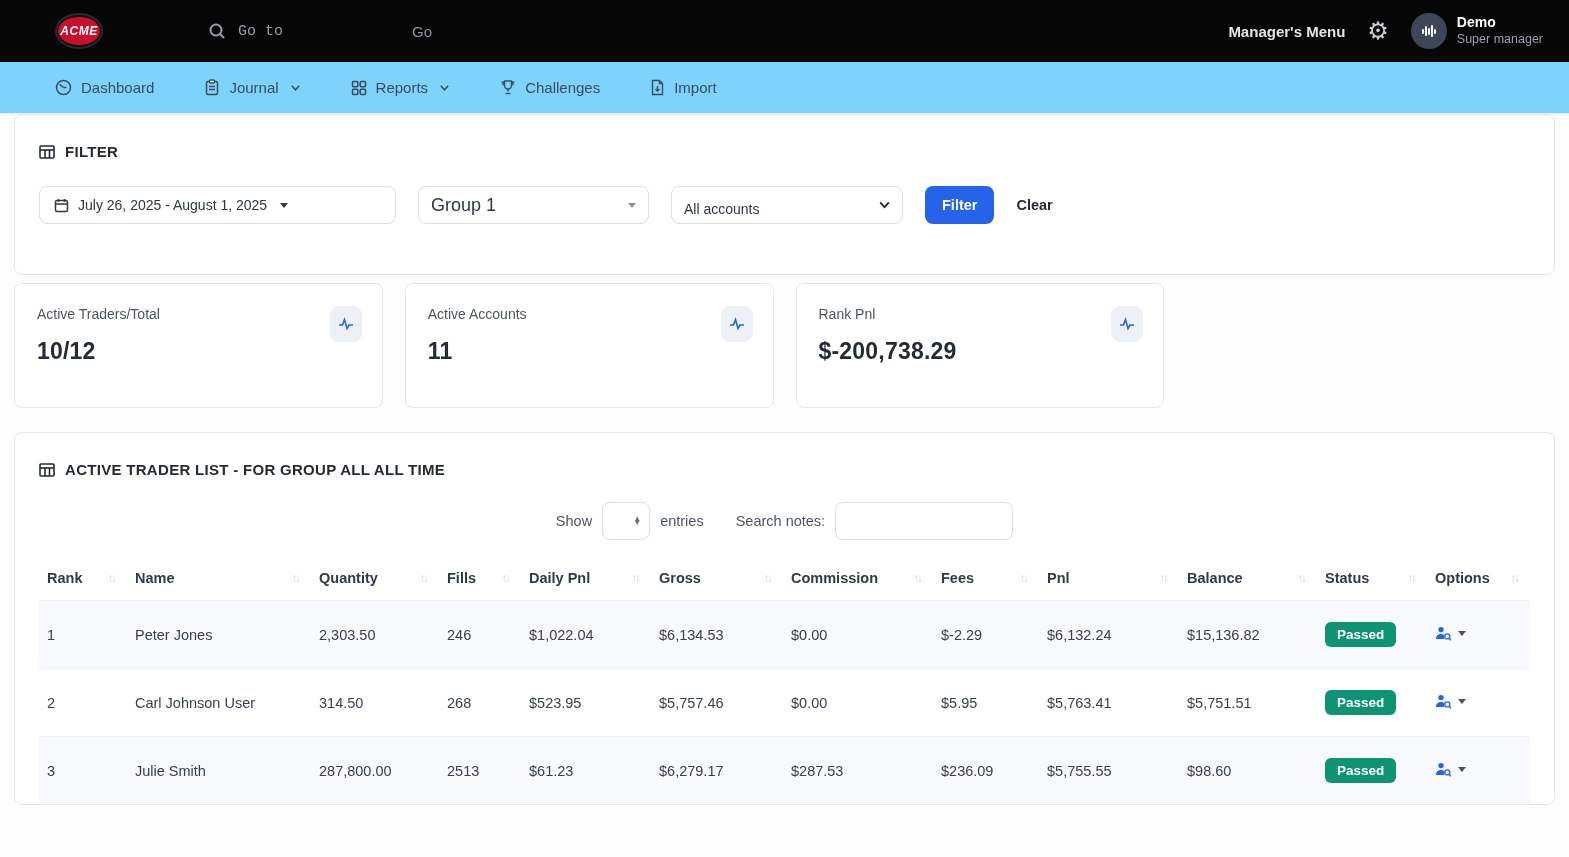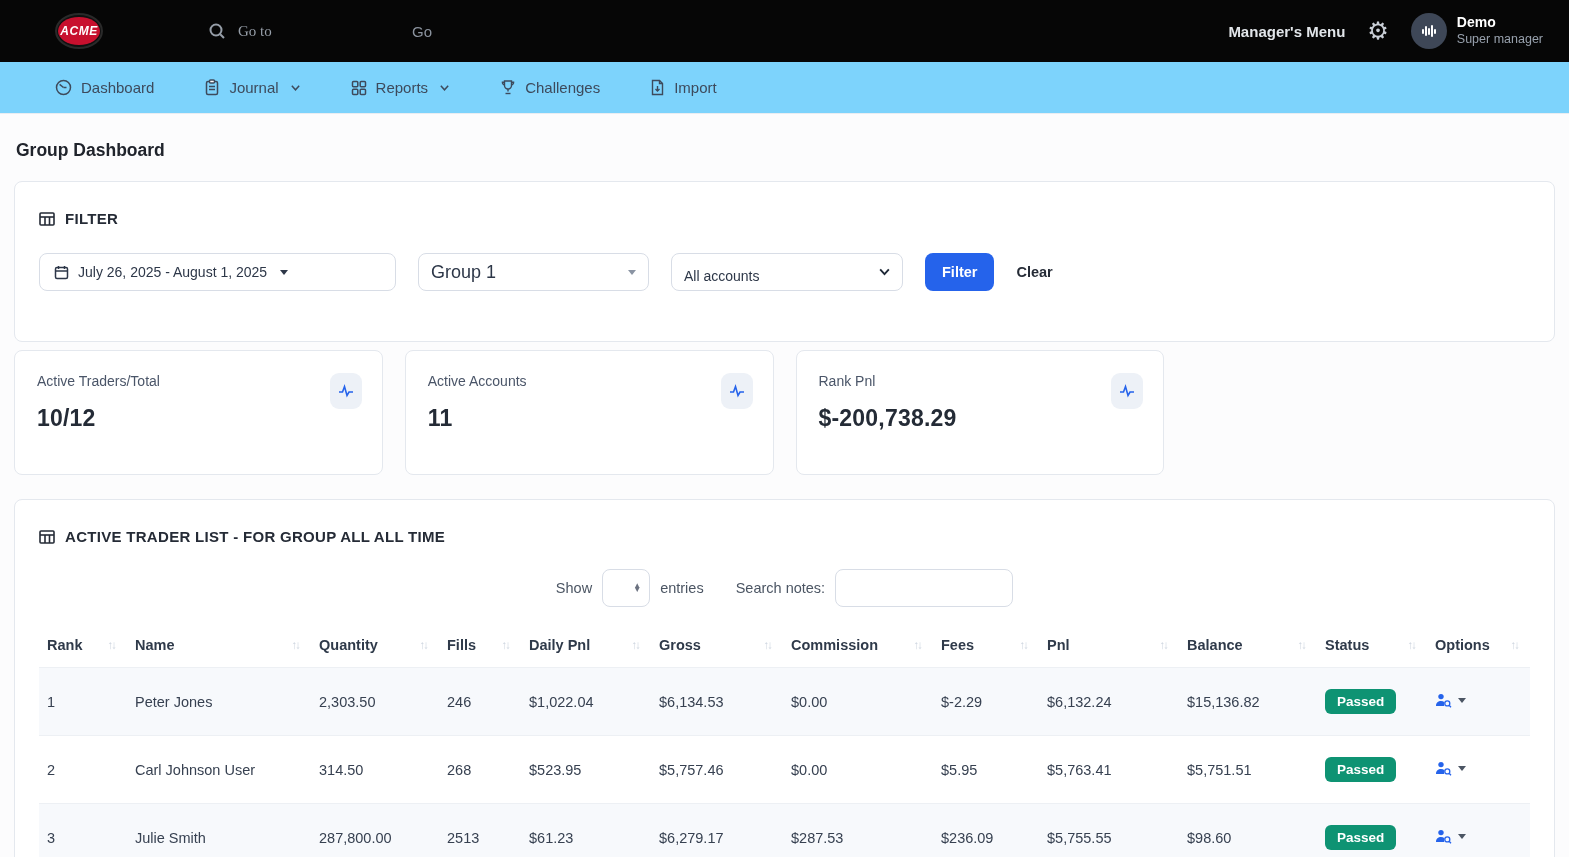--- a/index.html
+++ b/index.html
@@ -13,21 +13,21 @@
   *{box-sizing:border-box;margin:0;padding:0;}
   html,body{width:1569px;height:857px;overflow:hidden;}
   body{font-family:"Liberation Sans","DejaVu Sans",sans-serif;background:#fcfcfd;color:var(--text-dark);font-size:14px;}
 
   
   .topbar{height:62px;background:#060606;display:flex;align-items:center;padding:0 26px 0 55px;}
   .logo{width:48px;height:36px;background:#111;border-radius:50%;display:flex;align-items:center;justify-content:center;border:2px solid #2a2a2a;cursor:pointer;flex:0 0 auto;}
   .logo-inner{display:flex;align-items:center;justify-content:center;width:42px;height:28px;background:#c8102e;border-radius:50%;color:#fff;font-weight:700;font-style:italic;font-size:12px;letter-spacing:.5px;}
   .topbar-search{display:flex;align-items:center;margin-left:105px;}
   .topbar-search svg{flex:0 0 auto;}
-  .topbar-search input{background:transparent;border:none;outline:none;color:#cfd4da;font-size:15px;margin-left:12px;width:150px;font-family:Liberation Serif, serif;}
+  .topbar-search input{background:transparent;border:none;outline:none;color:#cfd4da;font-size:15px;margin-left:12px;width:150px;font-family:Liberation Mono, monospace;}
   .topbar-search input::placeholder{color:#969ea8;}
   .go-btn{background:transparent;border:none;color:#8b939e;font-size:15px;margin-left:24px;cursor:pointer;font-family:inherit;}
   .topbar-right{margin-left:auto;display:flex;align-items:center;gap:22px;}
   .managers-menu{color:#e2e6ea;font-size:15px;font-weight:700;cursor:pointer;}
   .gear{color:#c9ced6;font-size:24px;line-height:1;cursor:pointer;}
   .userbox{display:flex;align-items:center;gap:10px;cursor:pointer;}
   .avatar{width:36px;height:36px;border-radius:50%;background:#3e4757;display:flex;align-items:center;justify-content:center;}
   .user-name{color:#fff;font-size:14px;font-weight:700;line-height:1.25;}
   .user-role{color:#98a1ad;font-size:12.5px;line-height:1.25;}
 
@@ -170,21 +170,20 @@
         <path d="M2.5 1.5h7l3 3v11h-10z"></path>
         <path d="M9.5 1.5v3h3"></path>
         <line x1="7.5" y1="7" x2="7.5" y2="12"></line>
         <polyline points="5.5,10 7.5,12 9.5,10"></polyline>
       </svg>
     <span>Import</span>
   </div>
 </nav>
 
 <main class="main">
-  <h1 class="page-title">Group Dashboard</h1>
 
   <section class="card filter-card">
     <div class="card-head">
       <svg width="16" height="14" viewBox="0 0 16 14" fill="none" stroke="#252b36" stroke-width="1.6">
           <rect x="1" y="1" width="14" height="12" rx="1"></rect>
           <line x1="1" y1="5" x2="15" y2="5"></line>
           <line x1="6" y1="5" x2="6" y2="13"></line>
           <line x1="10.5" y1="5" x2="10.5" y2="13"></line>
         </svg>
       <span>FILTER</span>

